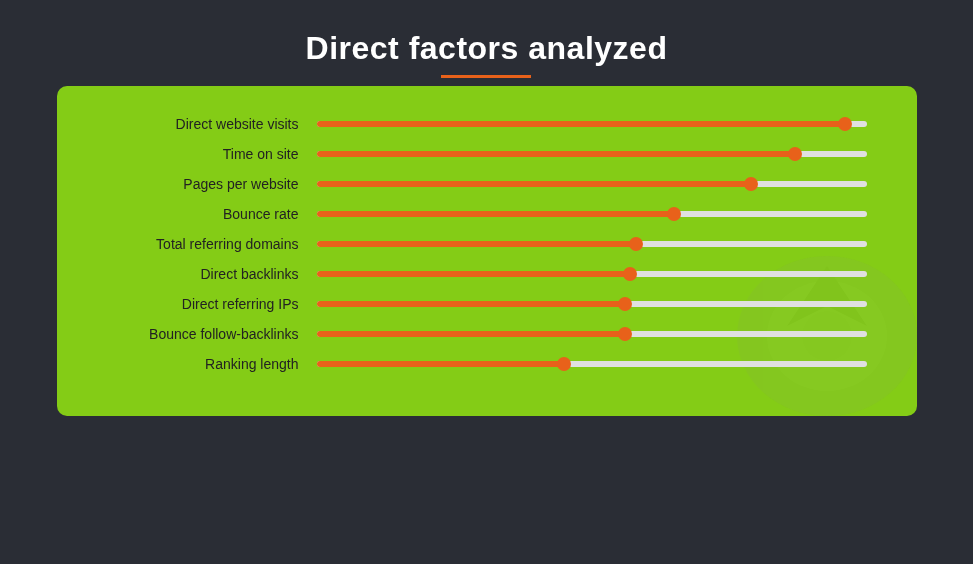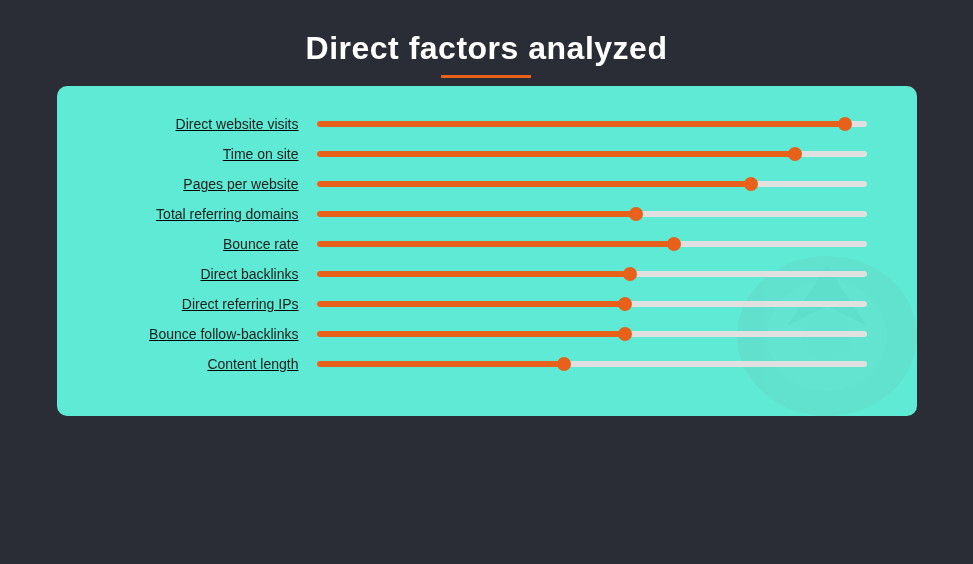--- a/index.html
+++ b/index.html
@@ -28,27 +28,26 @@
     }
 
     .title-underline {
       width: 90px;
       height: 3px;
       background-color: #e8611a;
       margin: 8px auto 0;
     }
 
     .card {
-      background: #5eead4;
+      background: #84cc16;
       border-radius: 10px;
       width: 860px;
       padding: 30px 50px 30px 40px;
       position: relative;
       overflow: hidden;
-      text-decoration: underline;
     }
 
     .watermark {
       position: absolute;
       bottom: -10px;
       right: -10px;
       width: 200px;
       height: 180px;
       opacity: 0.08;
       pointer-events: none;
@@ -132,31 +131,31 @@
       </div>
       <div class="chart-row">
         <div class="chart-label">Pages per website</div>
         <div class="bar-track">
           <div class="bar-fill" style="width: 79%;">
             <div class="bar-dot"></div>
           </div>
         </div>
       </div>
       <div class="chart-row">
-        <div class="chart-label">Total referring domains</div>
+        <div class="chart-label">Bounce rate</div>
         <div class="bar-track">
-          <div class="bar-fill" style="width: 58%;">
+          <div class="bar-fill" style="width: 65%;">
             <div class="bar-dot"></div>
           </div>
         </div>
       </div>
       <div class="chart-row">
-        <div class="chart-label">Bounce rate</div>
+        <div class="chart-label">Total referring domains</div>
         <div class="bar-track">
-          <div class="bar-fill" style="width: 65%;">
+          <div class="bar-fill" style="width: 58%;">
             <div class="bar-dot"></div>
           </div>
         </div>
       </div>
       <div class="chart-row">
         <div class="chart-label">Direct backlinks</div>
         <div class="bar-track">
           <div class="bar-fill" style="width: 57%;">
             <div class="bar-dot"></div>
           </div>
@@ -172,21 +171,21 @@
       </div>
       <div class="chart-row">
         <div class="chart-label">Bounce follow-backlinks</div>
         <div class="bar-track">
           <div class="bar-fill" style="width: 56%;">
             <div class="bar-dot"></div>
           </div>
         </div>
       </div>
       <div class="chart-row">
-        <div class="chart-label">Content length</div>
+        <div class="chart-label">Ranking length</div>
         <div class="bar-track">
           <div class="bar-fill" style="width: 45%;">
             <div class="bar-dot"></div>
           </div>
         </div>
       </div>
     </div>
 </div>
 
 </body></html>

